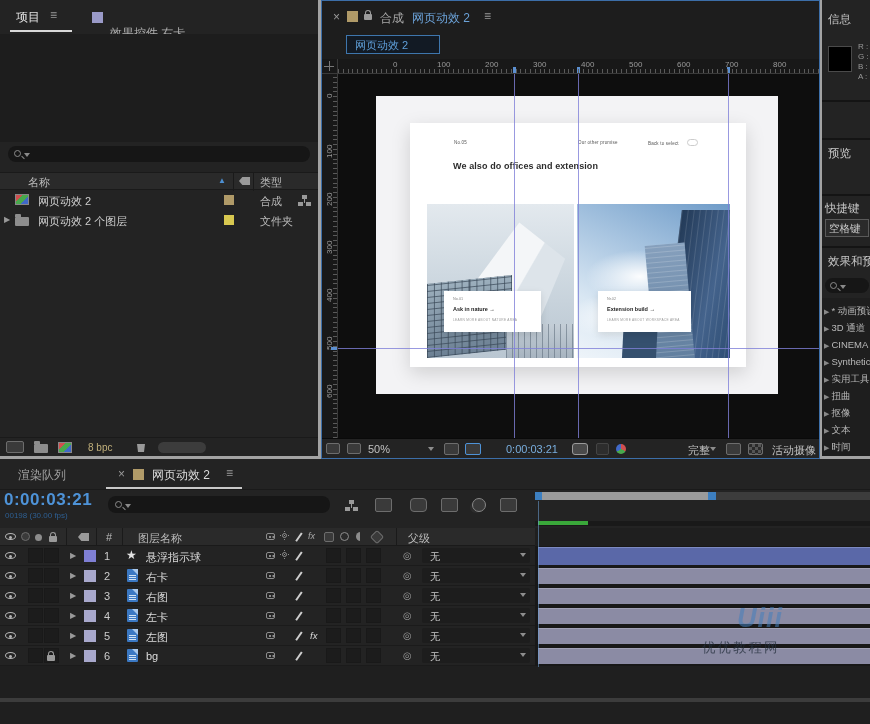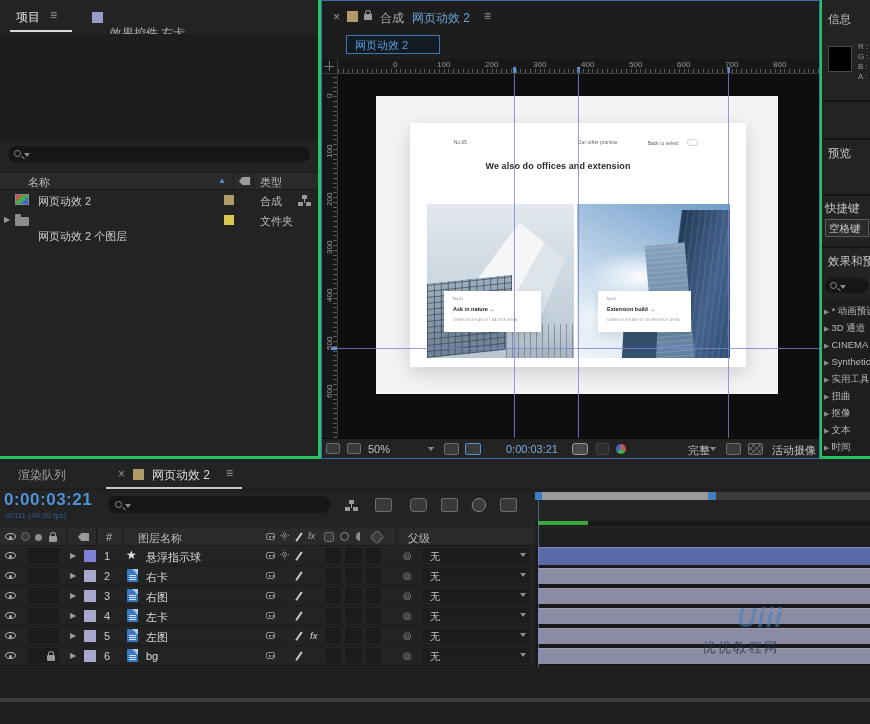--- a/index.html
+++ b/index.html
@@ -1,18 +1,18 @@
 <!DOCTYPE html>
 <html><head>
 <meta charset="utf-8">
 <style>
   * { margin:0; padding:0; box-sizing:border-box; }
   html,body { background:#101010; }
   body { font-family:"Liberation Sans","DejaVu Sans",sans-serif; }
-  #app { position:relative; width:870px; height:724px; background:#22c55e; overflow:hidden; color:#bbb; }
+  #app { position:relative; width:870px; height:724px; background:#a3a3a3; overflow:hidden; color:#bbb; }
   .abs { position:absolute; }
   .panel { position:absolute; background:#232323; overflow:hidden; }
   .txt { white-space:nowrap; }
 
   
   .mag { position:absolute; width:7px; height:7px; border:1px solid #8a8a8a; border-radius:50%; }
   .mag::after { content:""; position:absolute; left:6px; top:6px; width:4px; height:1px; background:#8a8a8a; transform:rotate(45deg); }
   .mag::before { content:""; position:absolute; left:9px; top:2px; border:3px solid transparent; border-top:4px solid #8a8a8a; }
   .sq { position:absolute; width:11px; height:11px; }
   .lock { position:absolute; width:8px; height:6px; background:#9a9a9a; border-radius:1px; }
@@ -61,21 +61,21 @@
       background:repeating-linear-gradient(90deg,#5a5a5a 0 1px,transparent 1px 4.8px); }
   .ruler-v { position:absolute; left:0; top:73px; width:16px; height:364px; background:#181818; border-right:1px solid #3a3a3a; }
   .ruler-v::after { content:""; position:absolute; right:0; top:0; height:100%; width:4px;
       background:repeating-linear-gradient(0deg,#5a5a5a 0 1px,transparent 1px 4.8px); }
   .rlab { position:absolute; font-size:8px; color:#9a9a9a; }
   .guide-mark { position:absolute; background:#5b8fd0; }
   .guide { position:absolute; background:rgba(128,128,216,.8); z-index:40; }
   .page { position:absolute; left:38px; top:22px; width:402px; height:298px; background:#f3f3f5; }
   .page-card { position:absolute; left:34px; top:27px; width:336px; height:244px; background:#fff; box-shadow:0 6px 18px rgba(0,0,0,.15); }
   .tinytxt { position:absolute; color:#555; font-size:4.5px; letter-spacing:.2px; white-space:nowrap; }
-  .heading { position:absolute; left:43px; top:36px; width:210px; font-size:9px; line-height:1.65; color:#2c2c2c; font-weight:bold; letter-spacing:.1px;text-align:center; }
+  .heading { position:absolute; left:43px; top:36px; width:210px; font-size:9px; line-height:1.65; color:#2c2c2c; font-weight:bold; letter-spacing:.1px; }
   .photo { position:absolute; top:81px; height:154px; overflow:hidden; }
   .infocard { position:absolute; top:168px; height:41px; background:#fff; box-shadow:0 3px 8px rgba(0,0,0,.12); z-index:5; }
   .ic-no { position:absolute; left:9px; top:6px; font-size:3.8px; color:#8a8a8a; white-space:nowrap; }
   .ic-title { position:absolute; left:9px; top:15px; font-size:5.5px; color:#222; font-weight:bold; white-space:nowrap; }
   .ic-sub { position:absolute; left:9px; top:27px; font-size:3.2px; color:#9a9a9a; letter-spacing:.3px; white-space:nowrap; }
   .pill { position:absolute; width:11px; height:7px; border:1px solid #ccc; border-radius:4px; }
 
   
   .ph-l { background:linear-gradient(180deg,#e3e9ee 0%,#cfd9e1 45%,#b9c6d1 100%); }
   .ph-l .bldw { position:absolute; left:34%; top:12%; width:60%; height:62%; background:linear-gradient(120deg,#f4f6f8 55%,#dde4ea 56%);
@@ -171,25 +171,33 @@
       <span class="comp-icon" style="left:15px;top:3px;"></span>
       <div class="abs txt" style="left:38px;top:3px;font-size:11px;color:#cfcfcf;">网页动效 2</div>
       <div class="sq" style="left:224px;top:4px;width:10px;height:10px;background:#b09a68;"></div>
       <div class="abs txt" style="left:260px;top:3px;font-size:11px;">合成</div>
       <span class="flow-icon" style="left:298px;top:4px;"></span>
     </div>
 
     <div class="proj-row" style="top:211px;">
       <div class="abs txt" style="left:4px;top:4px;font-size:8px;color:#999;">▶</div>
       <span class="folder-icon" style="left:15px;top:6px;"></span>
-      <div class="abs txt" style="left:38px;top:18px;font-size:11px;color:#cfcfcf;text-align:center;">网页动效 2 个图层</div>
+      <div class="abs txt" style="left:38px;top:3px;font-size:11px;color:#cfcfcf;text-align:center;">网页动效 2 个图层</div>
       <div class="sq" style="left:224px;top:4px;width:10px;height:10px;background:#d8c850;"></div>
       <div class="abs txt" style="left:260px;top:3px;font-size:11px;">文件夹</div>
     </div>
 
+    <div class="abs" style="left:0;top:437px;width:318px;height:19px;background:#232323;border-top:1px solid #1a1a1a;">
+      <span class="gicon" style="left:6px;top:3px;width:18px;height:12px;"></span>
+      <span class="folder-icon" style="left:34px;top:6px;"></span>
+      <span class="comp-icon" style="left:58px;top:4px;"></span>
+      <div class="abs txt" style="left:88px;top:4px;font-size:10px;color:#bfae7a;">8 bpc</div>
+      <span class="trash" style="left:136px;top:4px;"></span>
+      <div class="abs" style="left:158px;top:4px;width:48px;height:11px;background:#3c3c3c;border-radius:6px;"></div>
+    </div>
   </div>
 
   <div id="viewer" class="panel">
 
     <div class="abs txt" style="left:11px;top:9px;font-size:12px;color:#999;">×</div>
     <div class="sq" style="left:25px;top:10px;background:#b09a68;"></div>
     <span class="lock" style="left:42px;top:13px;"></span>
     <div class="abs txt" style="left:58px;top:9px;font-size:12px;color:#a8a8a8;">合成</div>
     <div class="abs txt" style="left:90px;top:9px;font-size:12px;color:#6ba2d8;">网页动效 2</div>
     <div class="abs txt" style="left:162px;top:8px;font-size:12px;color:#999;">≡</div>
@@ -326,21 +334,21 @@
     <div class="tl-tabrow">
       <div class="abs txt" style="left:18px;top:8px;font-size:12px;color:#a0a0a0;">渲染队列</div>
       <div class="abs txt" style="left:118px;top:8px;font-size:12px;color:#999;">×</div>
       <div class="sq" style="left:133px;top:10px;background:#b09a68;"></div>
       <div class="abs txt" style="left:152px;top:8px;font-size:12px;color:#dcdcdc;">网页动效 2</div>
       <div class="abs txt" style="left:226px;top:7px;font-size:12px;color:#999;">≡</div>
       <div class="tab-underline" style="left:106px;top:28px;width:136px;height:1.5px;background:#c8c8c8;"></div>
     </div>
 
     <div class="tl-timecode">0:00:03:21</div>
-    <div class="tl-fps">00111 (40.00 fps)</div>
+    <div class="tl-fps">00198 (30.00 fps)</div>
     <div class="search-box" style="left:108px;top:37px;width:222px;height:17px;">
       <span class="mag" style="left:7px;top:5px;"></span>
     </div>
     <span class="flow-icon" style="left:345px;top:41px;"></span>
     <span class="gicon" style="left:375px;top:39px;width:17px;height:14px;"></span>
     <span class="gicon" style="left:410px;top:39px;width:17px;height:14px;border-radius:4px;"></span>
     <span class="gicon" style="left:441px;top:39px;width:17px;height:14px;"></span>
     <span class="abs" style="left:472px;top:39px;width:14px;height:14px;border-radius:50%;border:1px solid #888;background:#3a3a3a;box-shadow:-3px 2px 0 -1px #2c2c2c;"></span>
     <span class="gicon" style="left:500px;top:39px;width:17px;height:14px;"></span>
 

